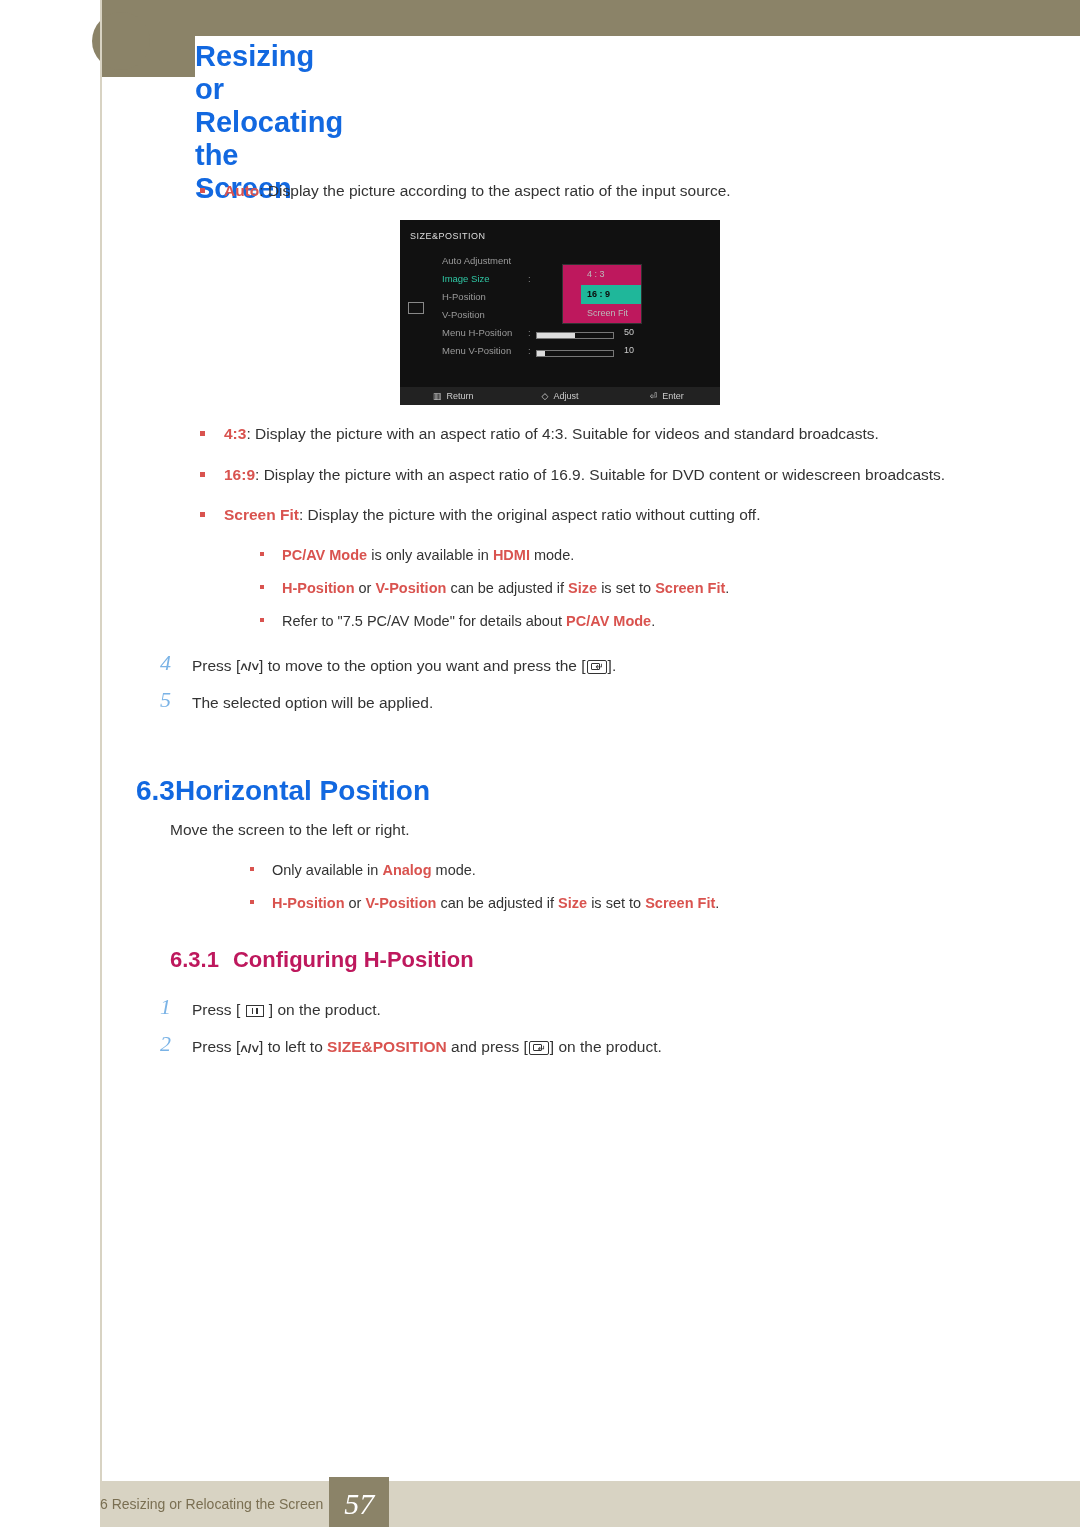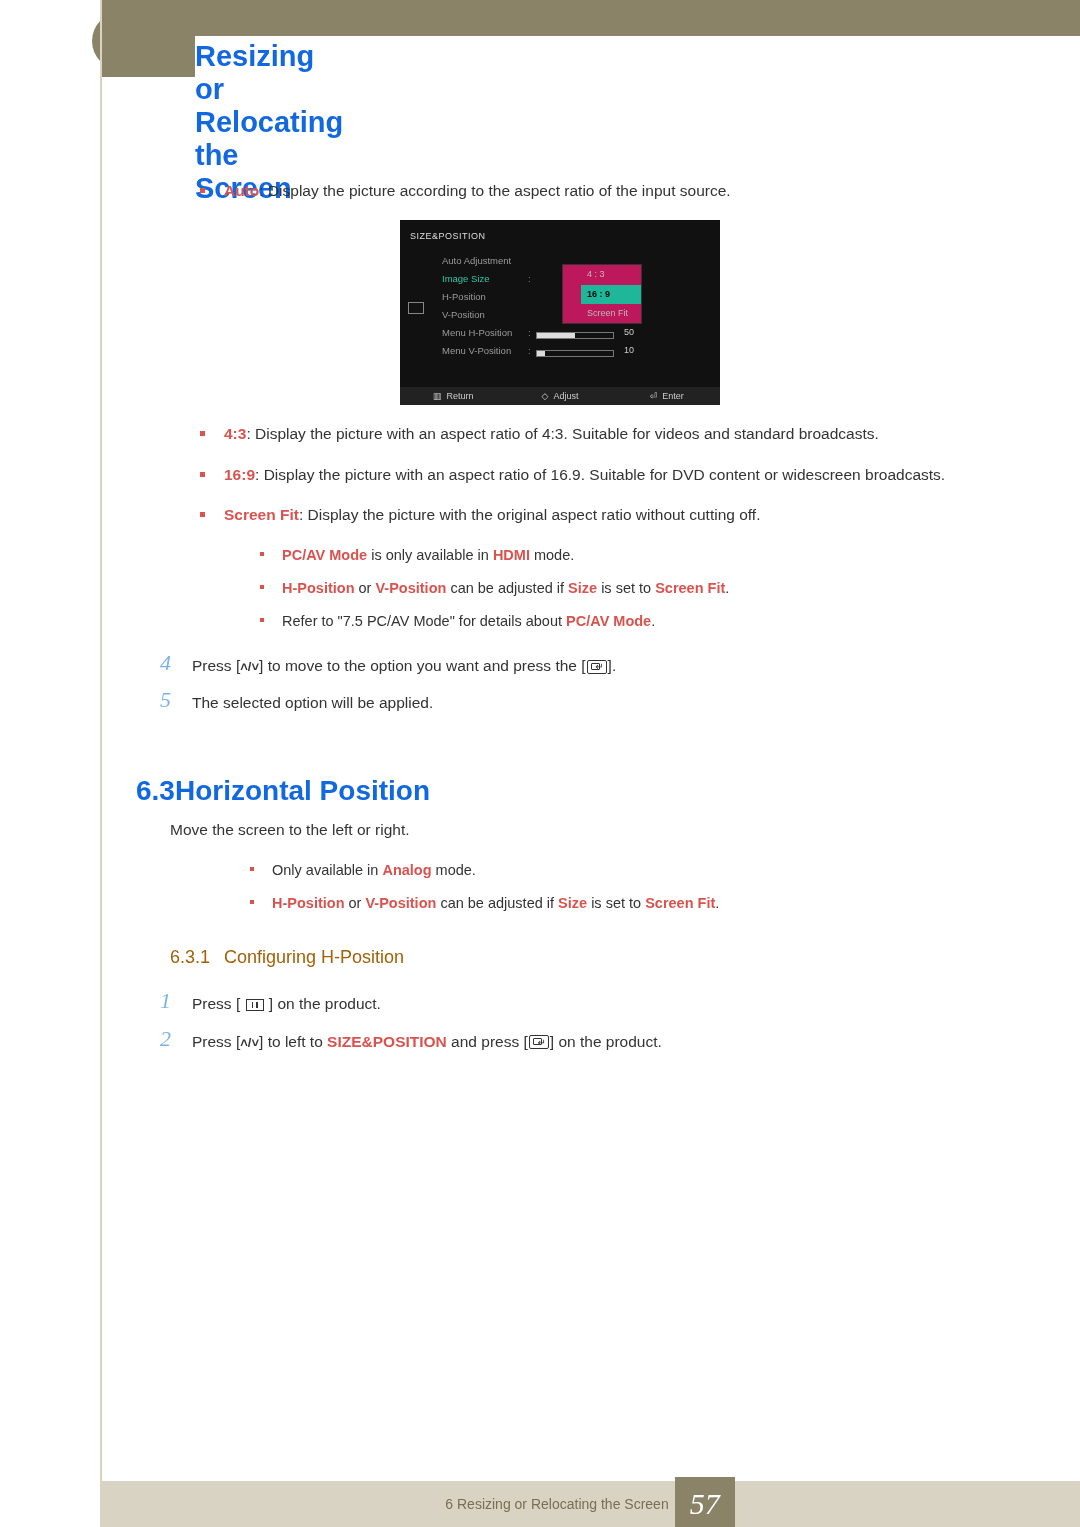--- a/index.html
+++ b/index.html
@@ -115,21 +115,21 @@
     margin-top: 56px; margin-bottom: 8px;
     display: flex; align-items: baseline; 
   }
   .sect-num { color: #1268e0; font-size: 28px; font-weight: bold; margin-left: 36px; }
   .sect-title { color: #1268e0; font-size: 28px; font-weight: bold; }
 
   .body-para { margin-left: 70px; margin-bottom: 18px; }
 
   .sub-heading {
     margin-left: 70px; margin-top: 30px; margin-bottom: 18px;
-    color: #a16207; font-size: 18px; font-weight: normal;
+    color: #be185d; font-size: 22px; font-weight: bold;
     display: flex; gap: 14px;
   }
 
   .inline-icon {
     display: inline-block; vertical-align: middle;
     width: 18px; height: 12px; border: 1.4px solid #333;
     position: relative; margin: 0 1px;
   }
   .inline-icon.menu::before, .inline-icon.menu::after {
     content: ""; position: absolute; top: 2px; bottom: 2px; width: 1.2px; background: #333;
@@ -145,21 +145,21 @@
   }
   .inline-icon.enter::after {
     content: "↵"; position: absolute; right: 2px; bottom: -2px; font-size: 10px; color: #333;
   }
   .inline-updown { display: inline-block; font-size: 13px; line-height: 1; vertical-align: middle; font-weight: bold; }
 
   
   .footer-band {
     position: absolute; left: 100px; right: 0; bottom: 0; height: 46px;
     background: #d8d3c3;
-    display: flex; align-items: center; justify-content: center;
+    display: flex; align-items: center; justify-content: flex-start;
     font-size: 14px; color: #7a6f52; margin-top: 40px;
   }
   .footer-label { padding-right: 6px; }
   .footer-pagebox {
     background: #8b8368; height: 54px; width: 60px;
     display: flex; align-items: center; justify-content: center;
   }
   .footer-pagenum {
     font-family: Georgia, serif; font-style: italic; font-size: 30px; color: #fff;
   }

